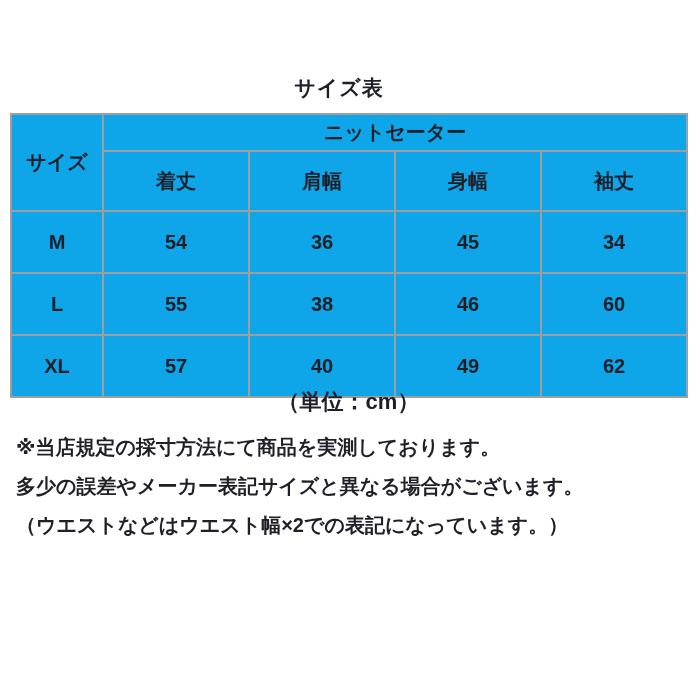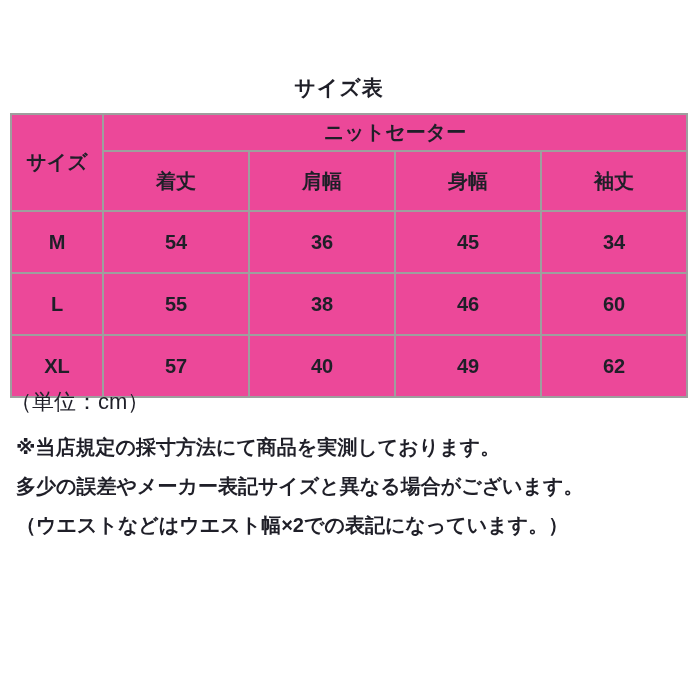--- a/index.html
+++ b/index.html
@@ -39,35 +39,35 @@
     border-collapse: collapse;
     table-layout: fixed;
   }
   table.size-table td {
     border: 2px solid #9e9e9e;
     text-align: center;
     vertical-align: middle;
     font-size: 20px;
     font-weight: bold;
     padding: 0;
-    background: #ec4899;
+    background: #0ea5e9;
   }
   col.c-size { width: 92px; }
   col.c-m    { width: 146px; }
   tr.r-group { height: 37px; }
   tr.r-cols  { height: 60px; }
   tr.r-data  { height: 62px; }
   .unit {
     position: absolute;
     top: 387px;
     left: 10px;
     width: 677px;
-    text-align: left;
+    text-align: center;
     font-size: 22px;
-    font-weight: normal;
+    font-weight: bold;
   }
   .notes {
     position: absolute;
     top: 426px;
     left: 12px;
     width: 676px;
   }
   .notes p {
     margin: 4px;
     font-size: 20px;

